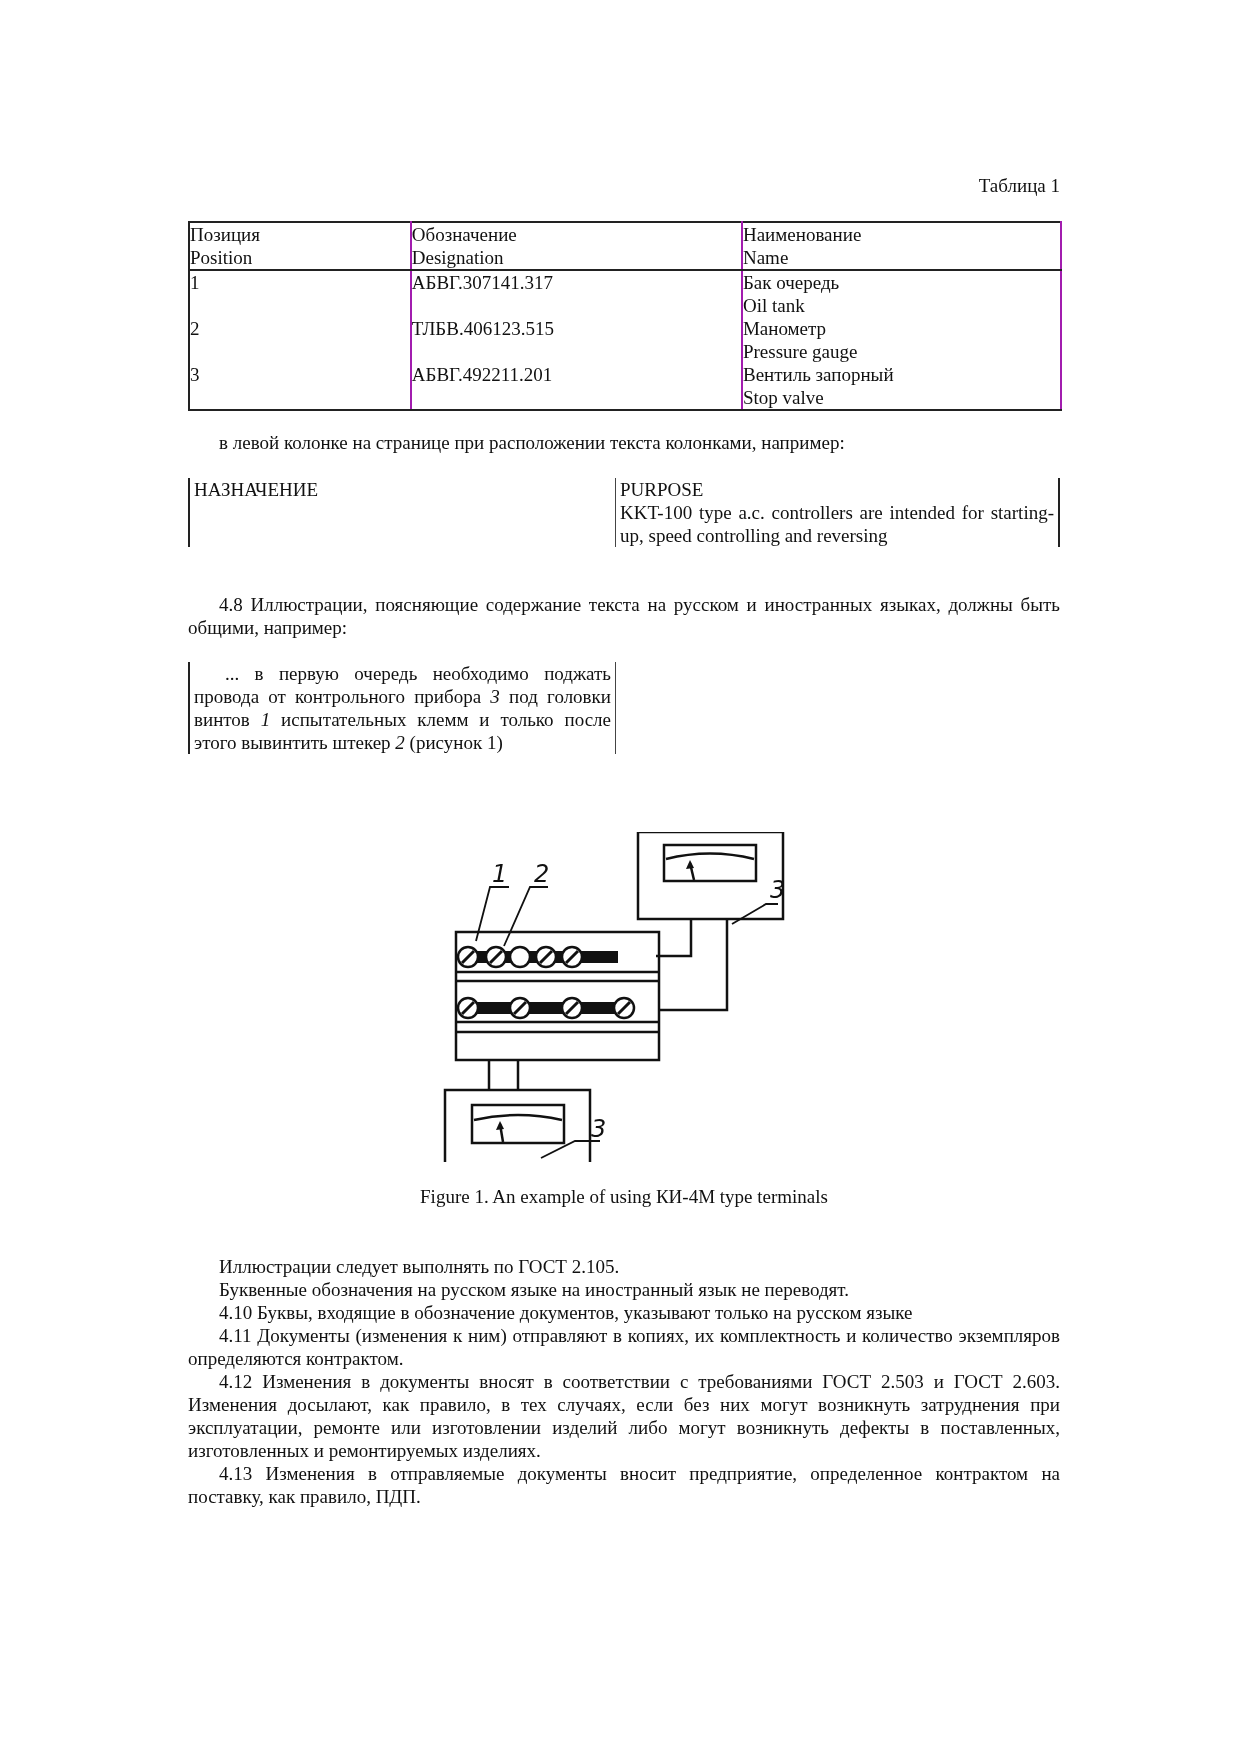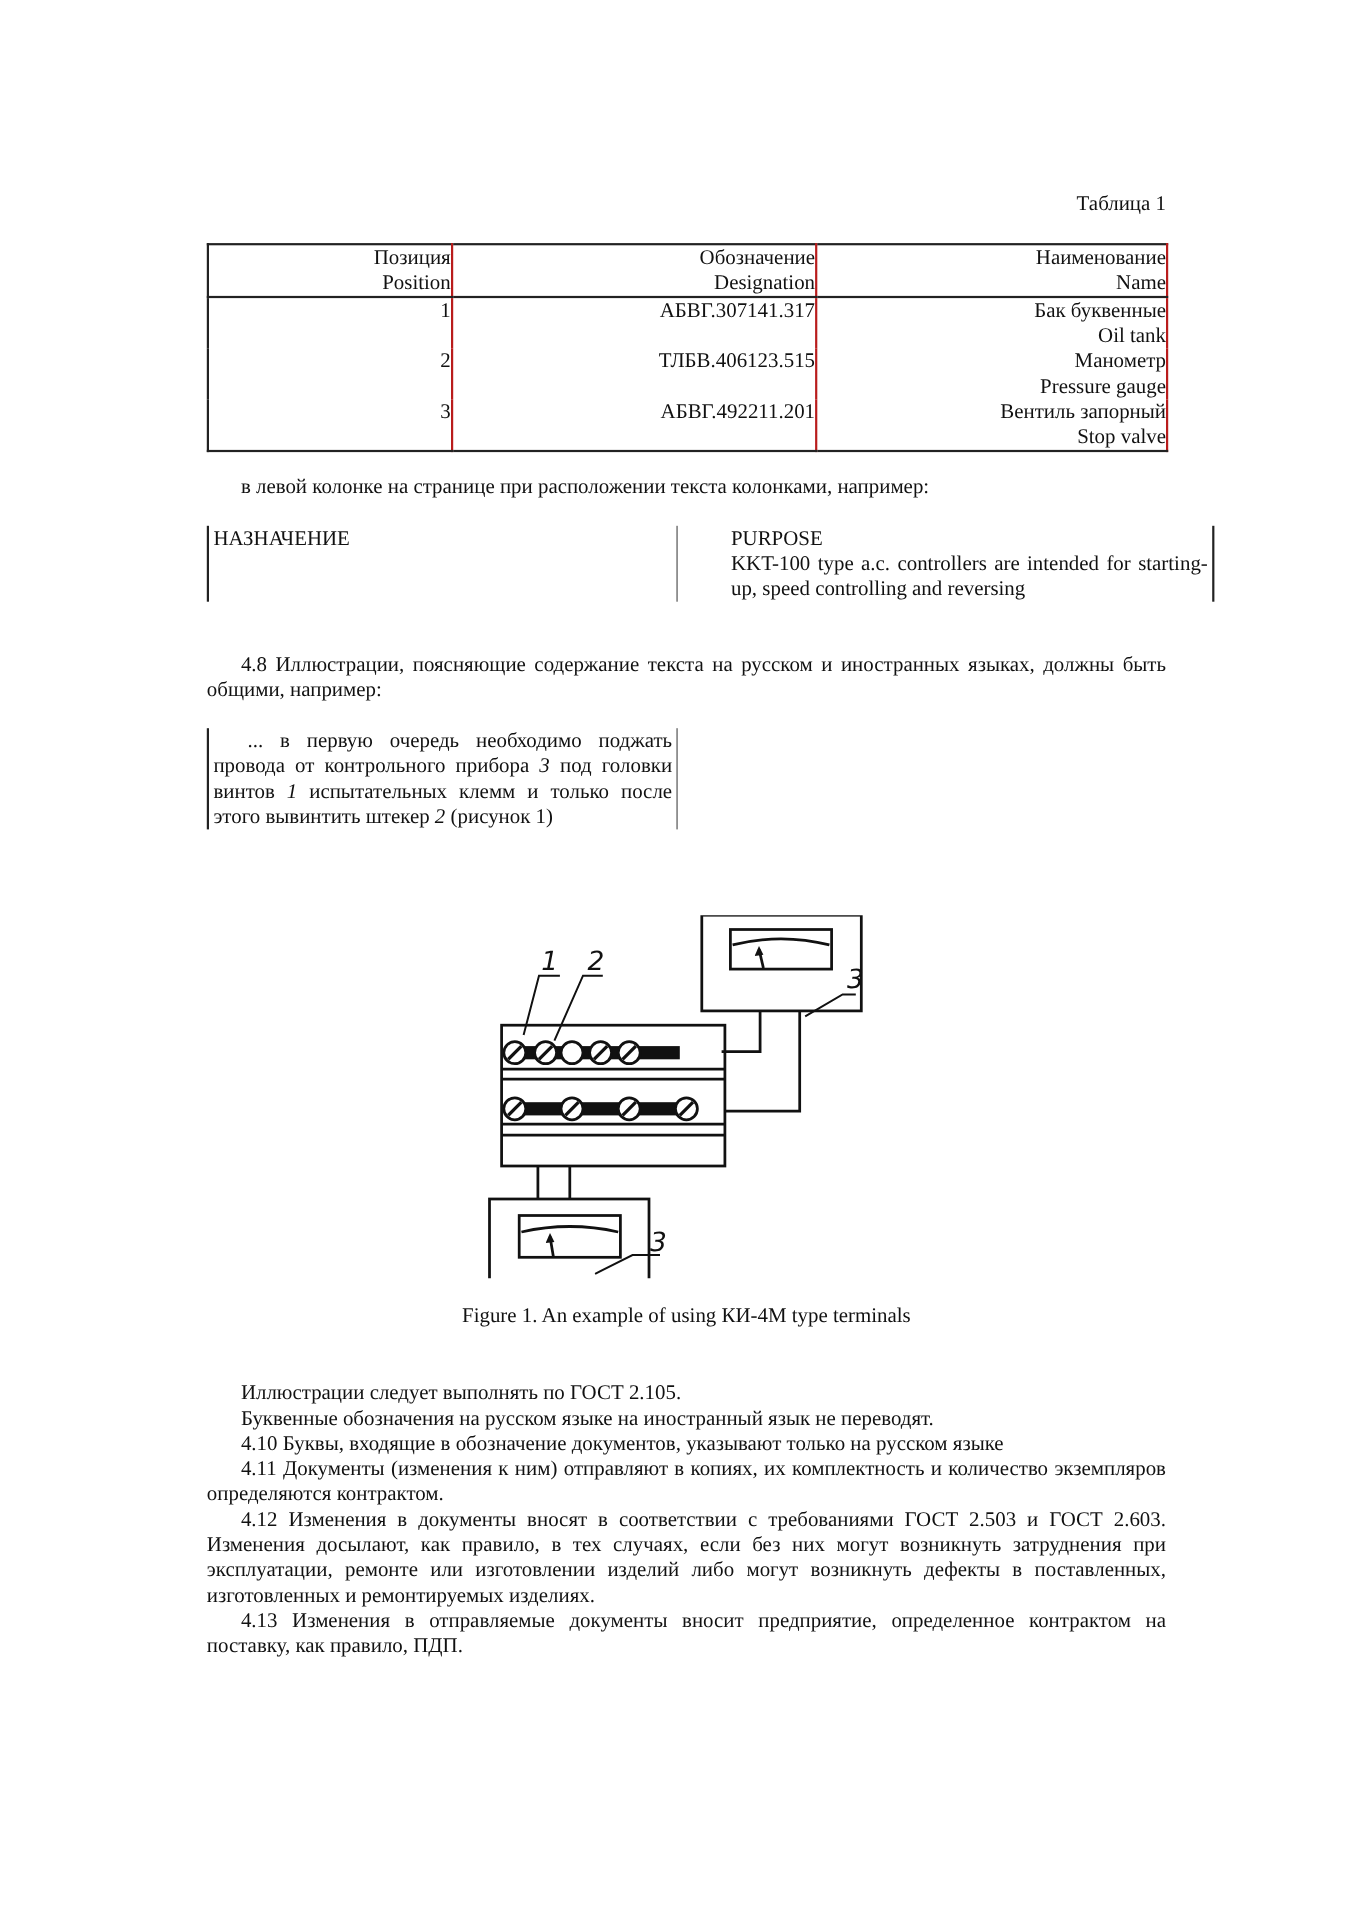--- a/index.html
+++ b/index.html
@@ -1,28 +1,28 @@
 <!DOCTYPE html>
 <html><head>
   <meta charset="utf-8">
   <style>
     html, body { margin: 0; padding: 0; background: #ffffff; }
     body { width: 1240px; height: 1755px; position: relative; overflow: hidden;
            font-family: "Liberation Serif", "DejaVu Serif", serif; color: #111; font-size: 19px; line-height: 23px; }
     .page { position: absolute; left: 188px; top: 0; width: 872px; }
     .table-caption { position: absolute; top: 174px; right: 0; text-align: left; }
     table.spec { position: absolute; top: 221px; left: 0; width: 874px; border-collapse: collapse; }
-    table.spec th, table.spec td { border-left: 2px solid #222; border-right: 2px solid #b91c1c; text-align: right;
+    table.spec th, table.spec td { border-left: 2px solid #222; border-right: 2px solid #a21caf; text-align: left;
                                    font-weight: normal; padding: 0; vertical-align: top; line-height: 23px; }
     table.spec th { border-top: 2px solid #222; border-bottom: 2px solid #222; }
     table.spec tr:last-child td { border-bottom: 2px solid #222; }
     .c1 { width: 222px; } .c2 { width: 332px; margin-top: 48px; } .c3 { width: 320px; }
     .para { position: absolute; left: 0; width: 872px; text-align: justify; }
     .indent { text-indent: 31px; }
-    .cols { position: absolute; left: 0; width: 916px; display: flex; gap: 45px; }
+    .cols { position: absolute; left: 0; width: 916px; display: flex; }
     .col { box-sizing: border-box; text-align: justify; padding: 0 4px; }
     .col.left { width: 428px; border-left: 2px solid #222; border-right: 1px solid #444; }
     .col.right { width: 444px; border-right: 2px solid #222; }
     .col .head { text-align: center; }
     .last-left { text-align-last: left; }
     .fig { position: absolute; left: 250px; top: 832px; width: 400px; height: 330px; }
     .figcap { position: absolute; left: 0; width: 872px; text-align: center; top: 1185px; }
     i { font-style: italic; }
   </style>
 </head>
@@ -37,21 +37,21 @@
       <tr>
         <th class="c1"><span>Позиция</span><br><span>Position</span></th>
         <th class="c2"><span>Обозначение</span><br><span>Designation</span></th>
         <th class="c3"><span>Наименование</span><br><span>Name</span></th>
       </tr>
     </thead>
     <tbody>
       <tr>
         <td>1</td>
         <td>АБВГ.307141.317</td>
-        <td><span>Бак буквенные</span><br><span>Oil tank</span></td>
+        <td><span>Бак очередь</span><br><span>Oil tank</span></td>
       </tr>
       <tr>
         <td>2</td>
         <td>ТЛБВ.406123.515</td>
         <td><span>Манометр</span><br><span>Pressure gauge</span></td>
       </tr>
       <tr>
         <td>3</td>
         <td>АБВГ.492211.201</td>
         <td><span>Вентиль запорный</span><br><span>Stop valve</span></td>

